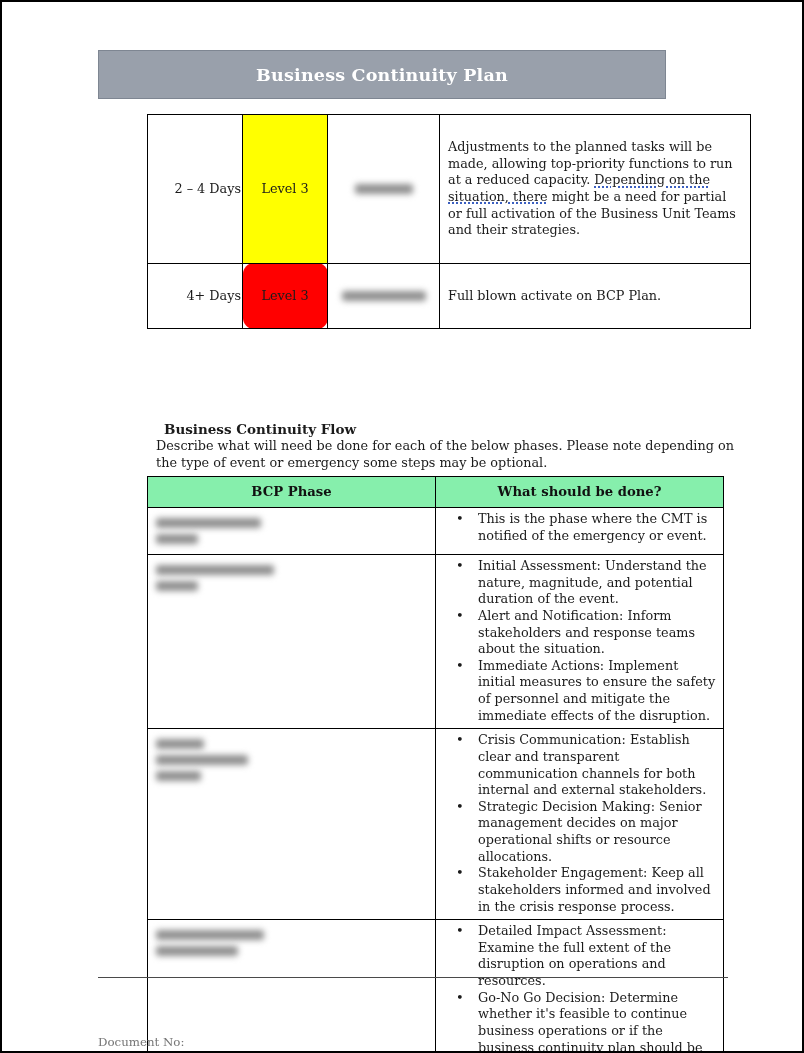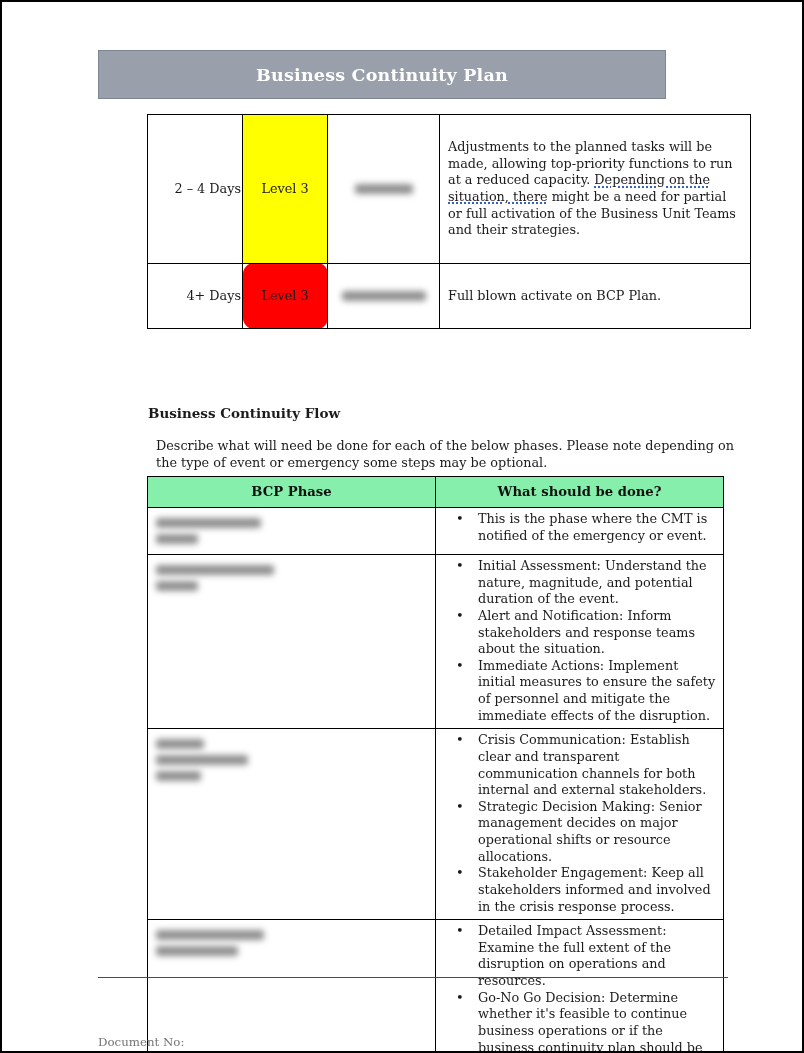--- a/index.html
+++ b/index.html
@@ -52,21 +52,21 @@
     filter:blur(3px);margin:6px 2px;
   }
   .center-blur .blurline{margin-left:auto;margin-right:auto;}
   .bw58{width:58px}.bw84{width:84px}
   .bw105{width:105px}.bw118{width:118px}.bw42{width:42px}
   .bw48{width:48px}.bw92{width:92px}.bw45{width:45px}
   .bw108{width:108px}.bw82{width:82px}
   
   .flow-heading{
     position:absolute;left:146px;top:403px;
-    font-size:13.5px;font-weight:bold;margin:0;
+    font-size:13.5px;font-weight:bold;margin:16px;
   }
   .flow-intro{
     position:absolute;left:146px;top:428px;width:582px;
     font-size:12.8px;line-height:1.32;margin:8px;
   }
   
   .t2{
     position:absolute;left:145px;top:474px;
     border-collapse:collapse;table-layout:fixed;width:577px;
   }

